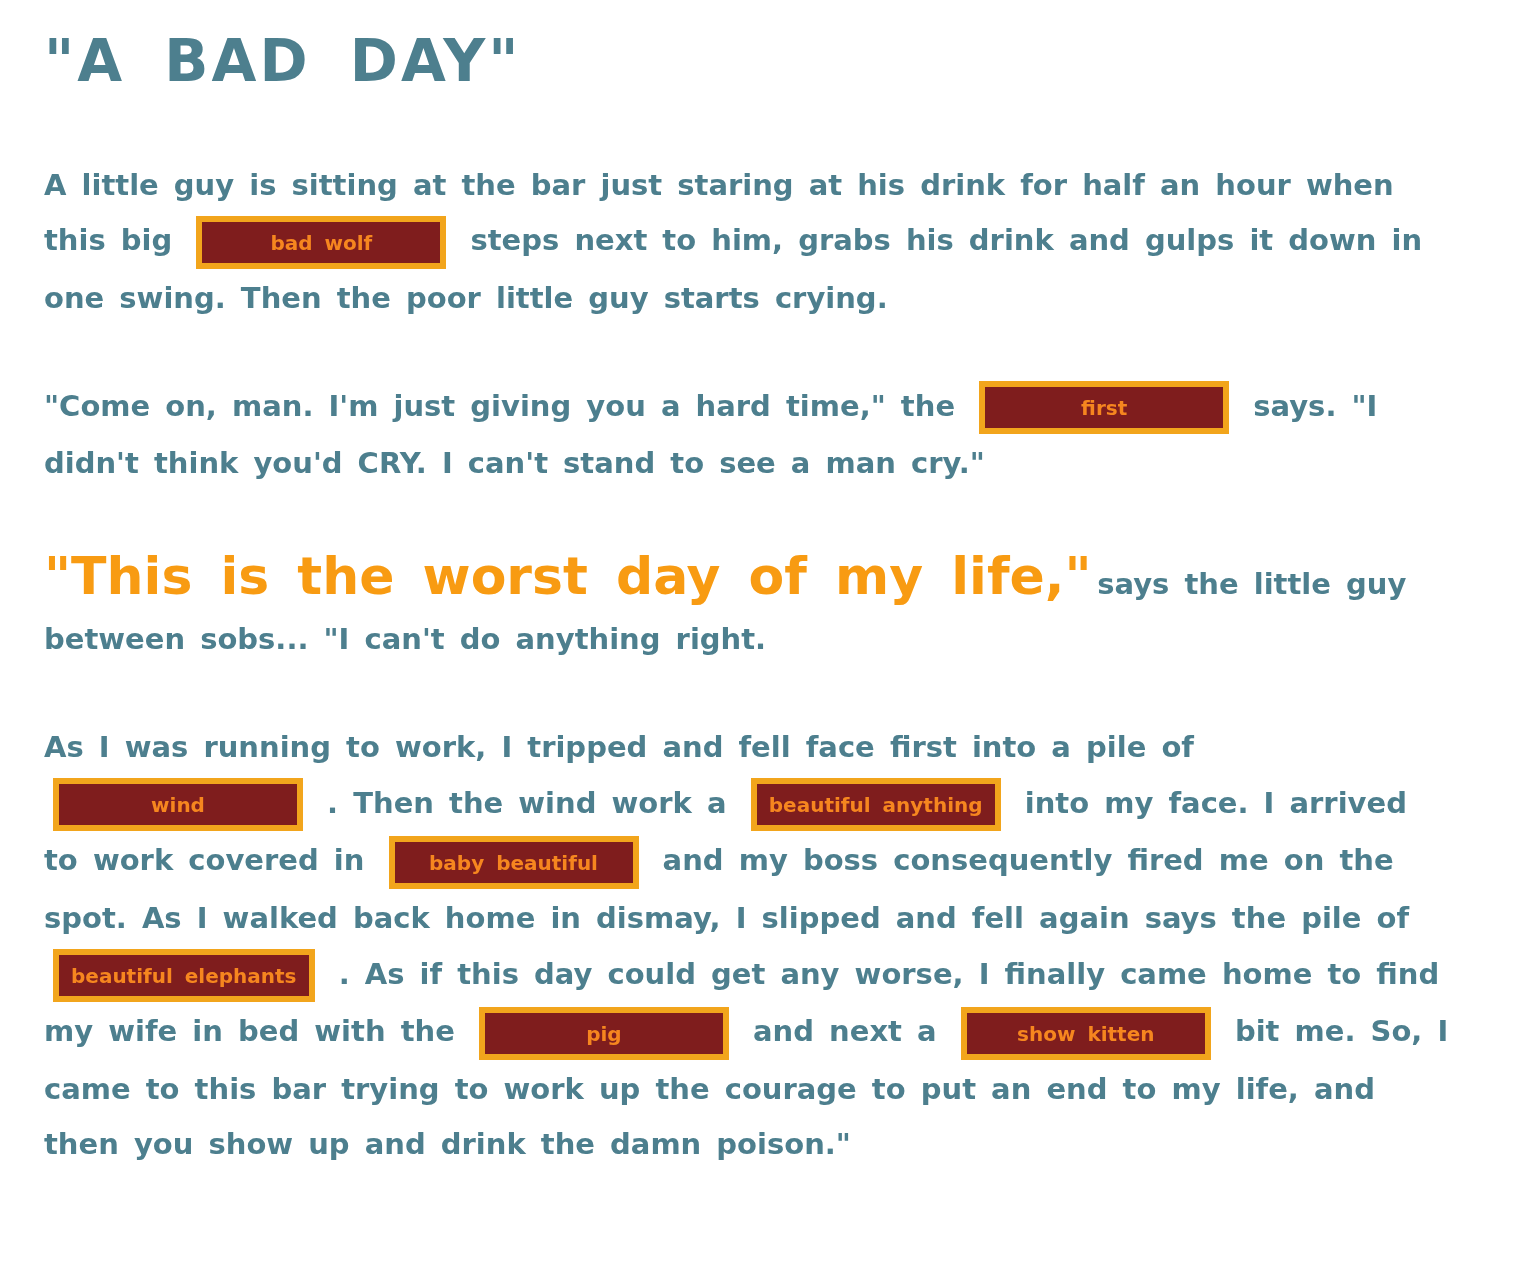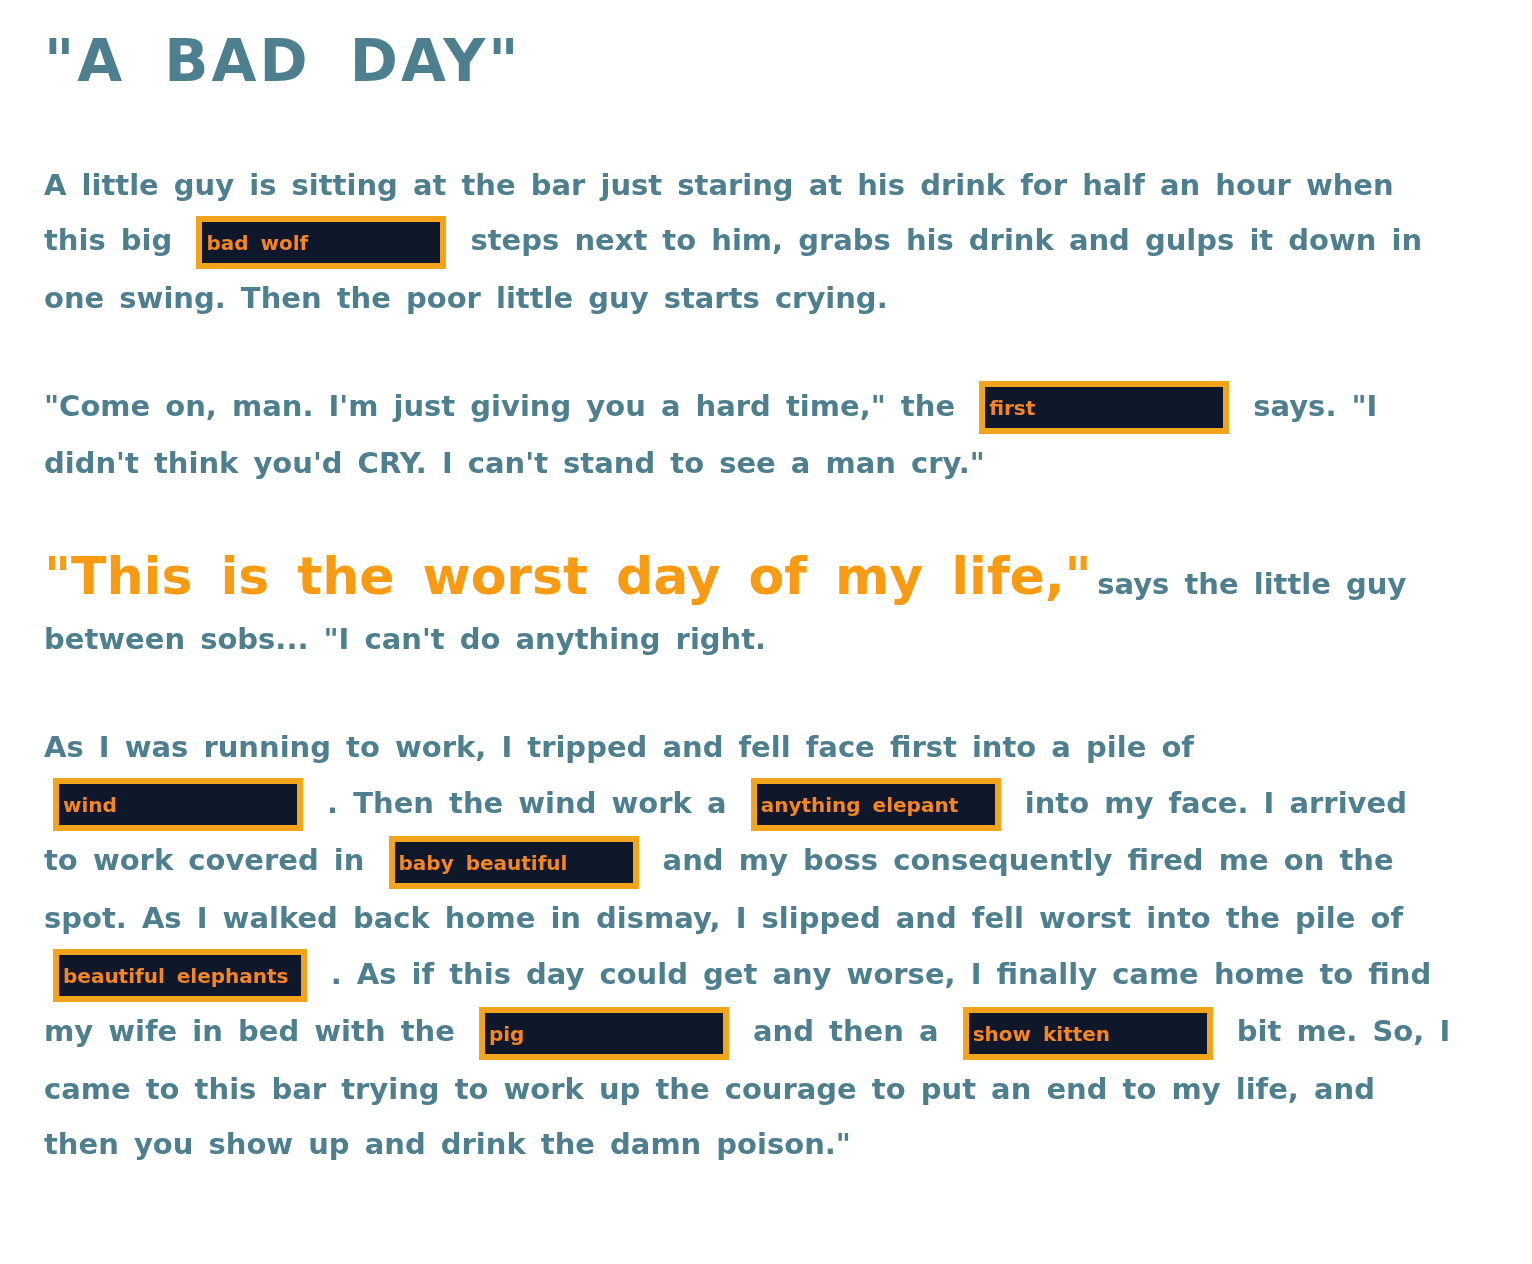--- a/index.html
+++ b/index.html
@@ -33,26 +33,26 @@
     line-height: 1.92;
     word-spacing: 5px;
     margin: 0 0 52px 0;
     max-width: 1410px;
   }
   .blank {
     display: inline-block;
     box-sizing: border-box;
     min-width: 250px;
     border: 6px solid #F2A51C;
-    background: #0f172a;
+    background: #7f1d1d;
     color: #F6861F;
     font-size: 20px;
     line-height: 1.2;
-    text-align: left;
-    padding: 9px 12px 8px 4px;
+    text-align: center;
+    padding: 9px 12px 8px 12px;
     margin: 2px 9px;
     vertical-align: middle;
   }
   .highlight-para {
     margin: 0 0 52px 0;
     max-width: 1410px;
     line-height: 1.35;
   }
   .highlight-big {
     font-size: 52px;
@@ -88,25 +88,25 @@
 
   <p class="highlight-para">
     <span class="highlight-big">"This is the worst day of my life,"</span>
     <span class="highlight-rest">says the little guy between sobs... "I can't do anything right.</span>
   </p>
 
   <p class="body-text">
     <span>As I was running to work, I tripped and fell face first into a pile of</span>
     <span class="blank">wind</span>
     <span>. Then the wind work a</span>
-    <span class="blank">anything elepant</span>
+    <span class="blank">beautiful anything</span>
     <span>into my face. I arrived to work covered in</span>
     <span class="blank">baby beautiful</span>
-    <span>and my boss consequently fired me on the spot. As I walked back home in dismay, I slipped and fell worst into the pile of</span>
+    <span>and my boss consequently fired me on the spot. As I walked back home in dismay, I slipped and fell again says the pile of</span>
     <span class="blank">beautiful elephants</span>
     <span>. As if this day could get any worse, I finally came home to find my wife in bed with the</span>
     <span class="blank">pig</span>
-    <span>and then a</span>
+    <span>and next a</span>
     <span class="blank">show kitten</span>
     <span>bit me. So, I came to this bar trying to work up the courage to put an end to my life, and then you show up and drink the damn poison."</span>
   </p>
 
 </div>
 
 </body></html>

